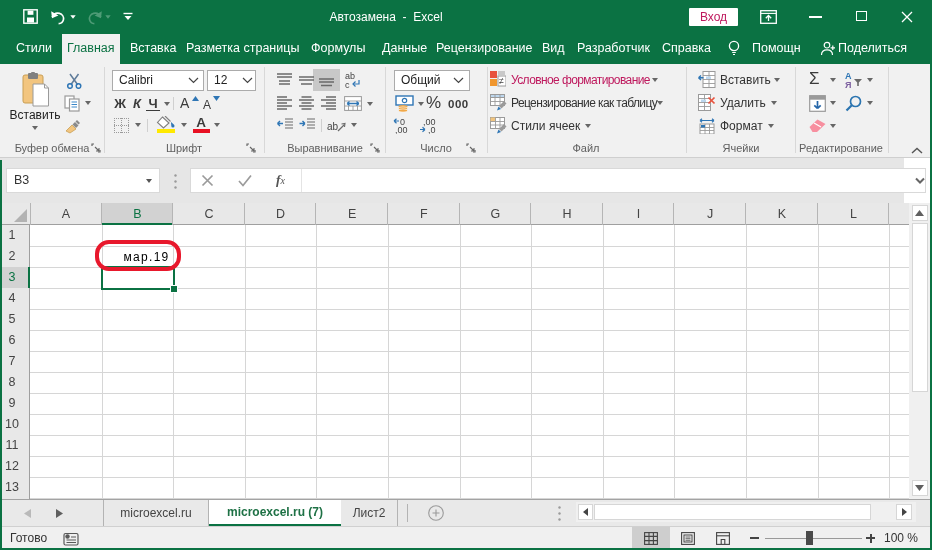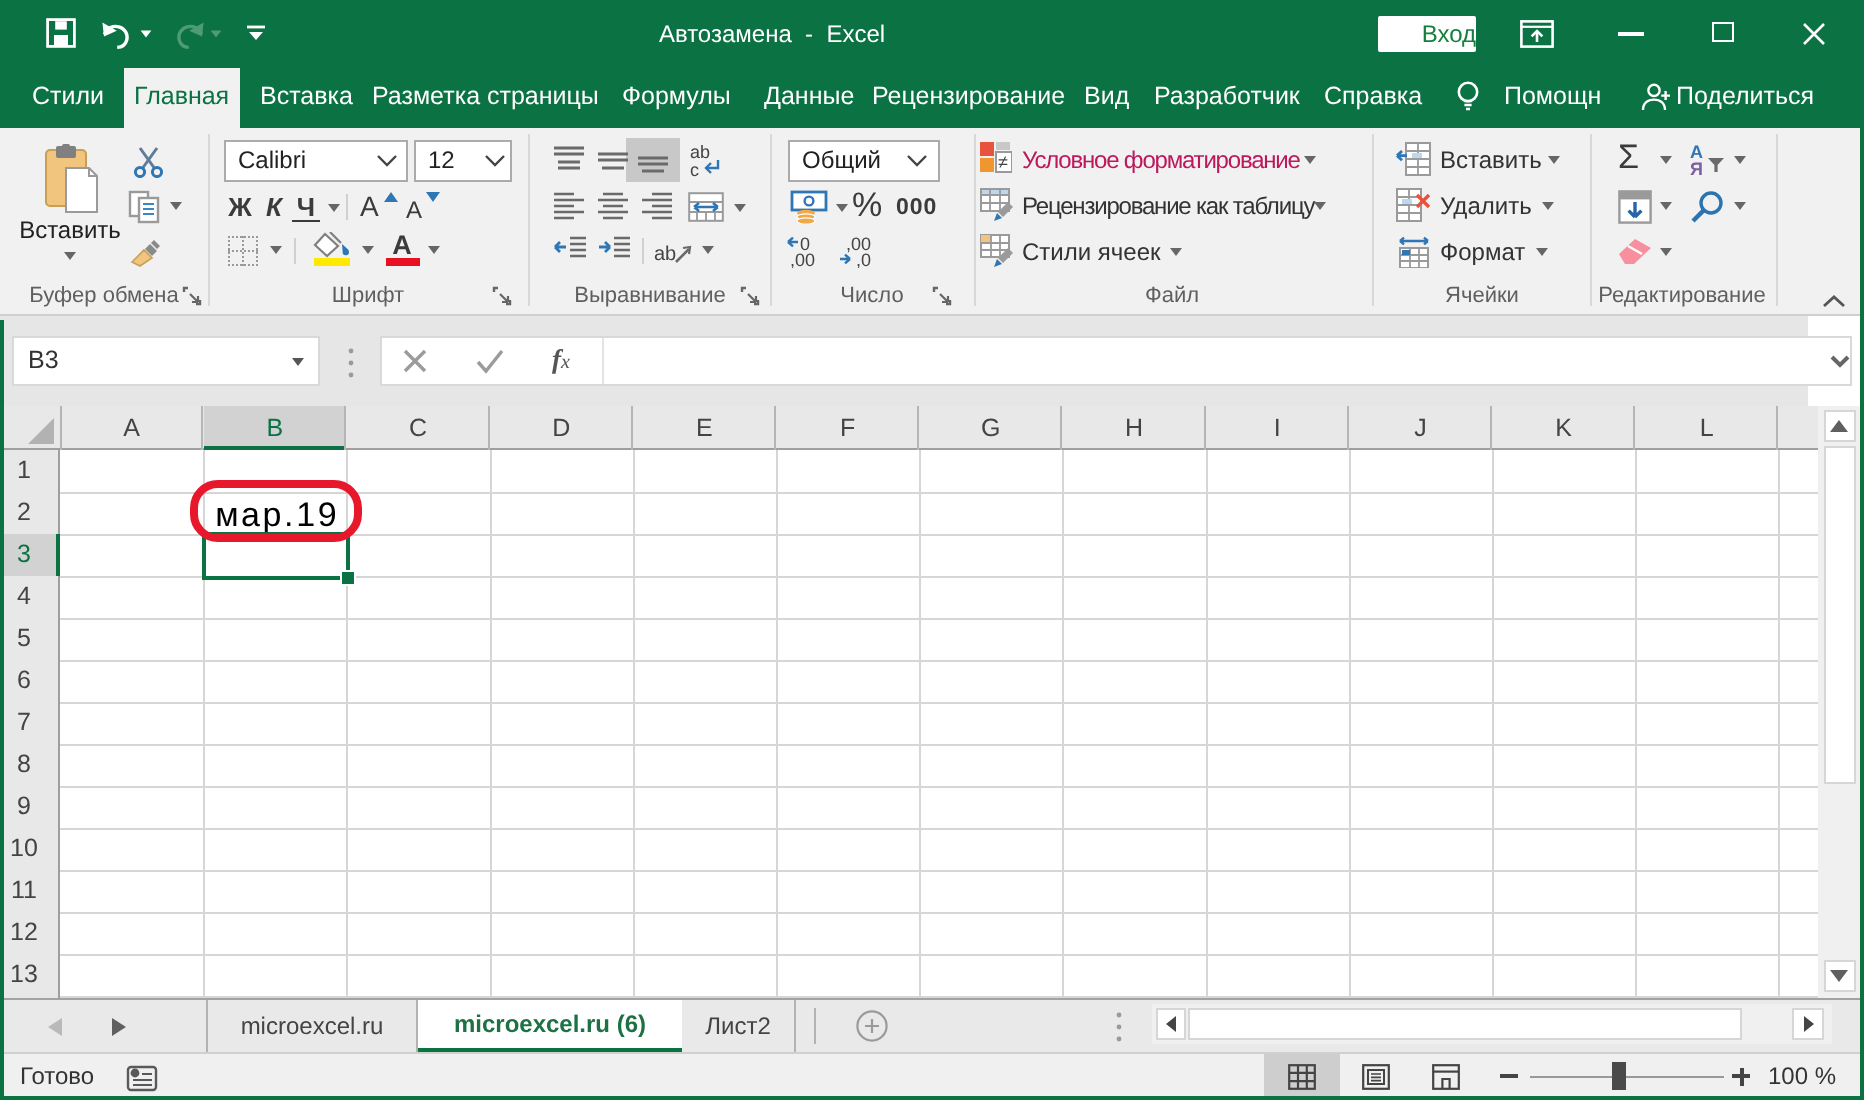--- a/index.html
+++ b/index.html
@@ -52,21 +52,21 @@
     <path d="M15.8 2.2 L15.0 9.2 L8.6 6.4 Z" fill="#4e9b76"></path>
   </svg>
   <div class="darr" style="left:105px;top:15px;border-top-color:#4e9b76;transform:scale(0.9)"></div>
 
   <svg class="abs" style="left:122px;top:12px" width="12" height="10" viewBox="0 0 12 10">
     <path d="M1.5 1.5 L10.5 1.5" stroke="#fff" stroke-width="1.4"></path>
     <path d="M2.5 4 L6 8 L9.5 4 Z" fill="#fff"></path>
   </svg>
   <div class="abs" style="left:0;top:0;width:772px;height:34px;text-align:center;line-height:34px;color:#fff;font-size:12px">Автозамена&nbsp; -&nbsp; Excel</div>
 
-  <div class="abs" style="left:689px;top:8px;width:49px;height:18px;background:#fff;border-radius:1px;text-align:right;line-height:18px;color:#15803d;font-size:12px">Вход</div>
+  <div class="abs" style="left:689px;top:8px;width:49px;height:18px;background:#fff;border-radius:1px;text-align:center;line-height:18px;color:#be185d;font-size:12px">Вход</div>
 
   <svg class="abs" style="left:760px;top:10px" width="17" height="14" viewBox="0 0 17 14">
     <rect x="0.7" y="0.7" width="15.6" height="12.6" fill="none" stroke="#fff" stroke-width="1.3"></rect>
     <path d="M0.7 3.4 L16.3 3.4" stroke="#fff" stroke-width="1.1"></path>
     <path d="M8.5 11 L8.5 6" stroke="#fff" stroke-width="1.3"></path>
     <path d="M5.8 8.2 L8.5 5.5 L11.2 8.2" fill="none" stroke="#fff" stroke-width="1.3"></path>
   </svg>
 
   <div class="abs" style="left:809px;top:16px;width:13px;height:1.5px;background:#fff"></div>
   <div class="abs" style="left:856px;top:11px;width:11px;height:10px;border:1.4px solid #fff"></div>
@@ -431,21 +431,21 @@
     background-image:
       repeating-linear-gradient(to bottom, transparent 0, transparent 20px, #d6d6d6 20px, #d6d6d6 21px),
       repeating-linear-gradient(to right, transparent 0, transparent 70.6px, #d6d6d6 70.6px, #d6d6d6 71.6px);
     background-position: 0 1px, 1px 0;">
   </div>
 
   <div class="abs" style="left:30px;top:0;width:1px;height:22px;background:#b5b5b5"></div>
   <div class="abs" style="left:30px;top:0;width:879px;height:22px;
     background-image:repeating-linear-gradient(to right, transparent 0, transparent 70.6px, #b5b5b5 70.6px, #b5b5b5 71.6px);"></div>
 
-  <div class="abs" style="left:101.6px;top:44px;width:68px;height:21px;line-height:21px;text-align:right;font-size:17px;letter-spacing:1.3px;color:#000">мар.19</div>
+  <div class="abs" style="left:101.6px;top:44px;width:68px;height:21px;line-height:21px;text-align:right;font-size:12px;letter-spacing:1.3px;color:#000">мар.19</div>
 
   <div class="abs" style="left:100.6px;top:62.5px;width:74.6px;height:24.5px;border:2px solid #0b7243"></div>
   <div class="abs" style="left:169.5px;top:81.5px;width:8px;height:8px;background:#0b7243;border:1px solid #fff"></div>
 
   <div class="abs" style="left:95px;top:37px;width:86px;height:31px;border:4.5px solid #e8182c;border-radius:14px"></div>
   <div class="abs" style="left:908.5px;top:0;width:1px;height:296px;background:#a8a8a8"></div>
 
   <div class="abs" style="left:909px;top:0;width:21px;height:296px;background:#f0f0f0"></div>
   <div class="abs" style="left:911.5px;top:2px;width:16px;height:16px;background:#fff;border:1px solid #d6d6d6"></div>
   <svg class="abs" style="left:915px;top:7px" width="9" height="6" viewBox="0 0 9 6">
@@ -458,21 +458,21 @@
     </svg>
 </div>
 <div class="abs" id="sheetbar">
   <svg class="abs" style="left:24px;top:9px" width="7" height="9" viewBox="0 0 7 9">
       <path d="M7 0 L0 4.5 L7 9 Z" fill="#b9b9b9"></path>
     </svg>
   <svg class="abs" style="left:56px;top:9px" width="7" height="9" viewBox="0 0 7 9">
       <path d="M0 0 L7 4.5 L0 9 Z" fill="#5f5f5f"></path>
     </svg>
   <div class="abs" style="left:103px;top:0;width:106px;height:26px;border-left:1px solid #b3b3b3;border-right:1px solid #b3b3b3;text-align:center;line-height:26px;font-size:12px;color:#444">microexcel.ru</div>
-  <div class="abs" style="left:209px;top:0;width:132px;height:26px;background:#fff;border-bottom:2px solid #0b7243;text-align:center;line-height:25px;font-size:12px;font-weight:bold;color:#1e7145">microexcel.ru (6)</div>
+  <div class="abs" style="left:209px;top:0;width:132px;height:26px;background:#fff;border-bottom:2px solid #0b7243;text-align:center;line-height:25px;font-size:12px;font-weight:bold;color:#1e7145">microexcel.ru (7)</div>
   <div class="abs" style="left:341px;top:0;width:57px;height:26px;border-right:1px solid #b3b3b3;text-align:center;line-height:26px;font-size:12px;color:#444">Лист2</div>
   <div class="abs" style="left:407px;top:4px;width:1px;height:18px;background:#b3b3b3"></div>
   <svg class="abs" style="left:428px;top:5px" width="16" height="16" viewBox="0 0 16 16">
     <circle cx="8" cy="8" r="7.3" fill="none" stroke="#9a9a9a" stroke-width="1.1"></circle>
     <path d="M8 4.5 L8 11.5 M4.5 8 L11.5 8" stroke="#9a9a9a" stroke-width="1.1"></path>
   </svg>
   <svg class="abs" style="left:558px;top:6px" width="3" height="15" viewBox="0 0 3 15">
       <circle cx="1.5" cy="1.5" r="1.2" fill="#9a9a9a"></circle>
       <circle cx="1.5" cy="7.5" r="1.2" fill="#9a9a9a"></circle>
       <circle cx="1.5" cy="13.5" r="1.2" fill="#9a9a9a"></circle>

